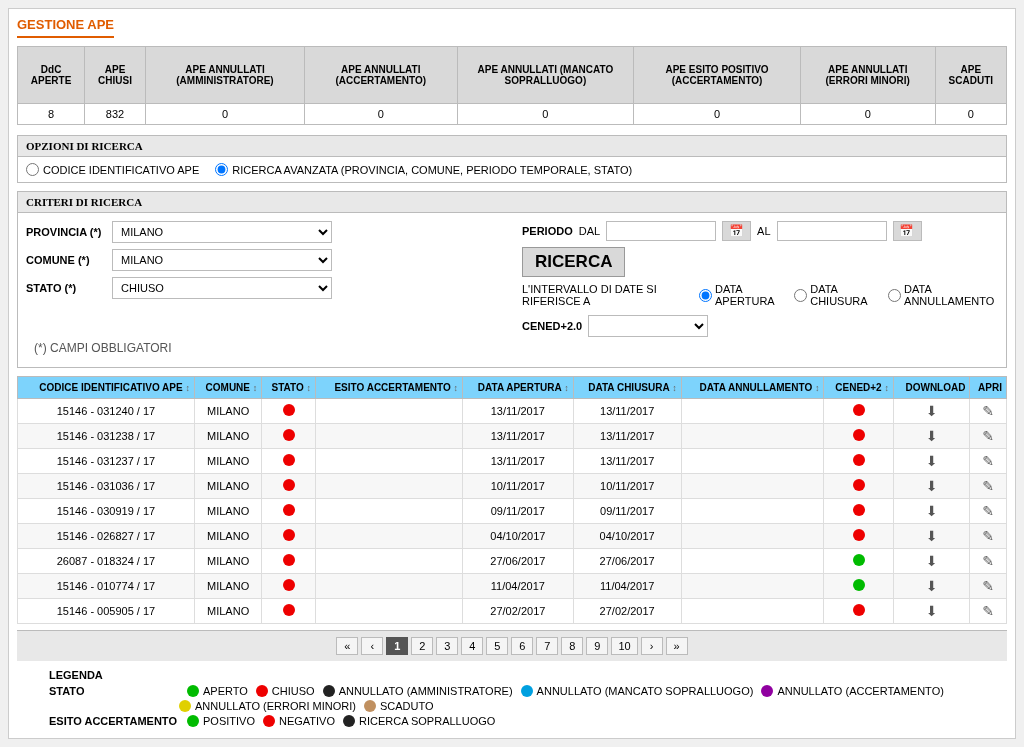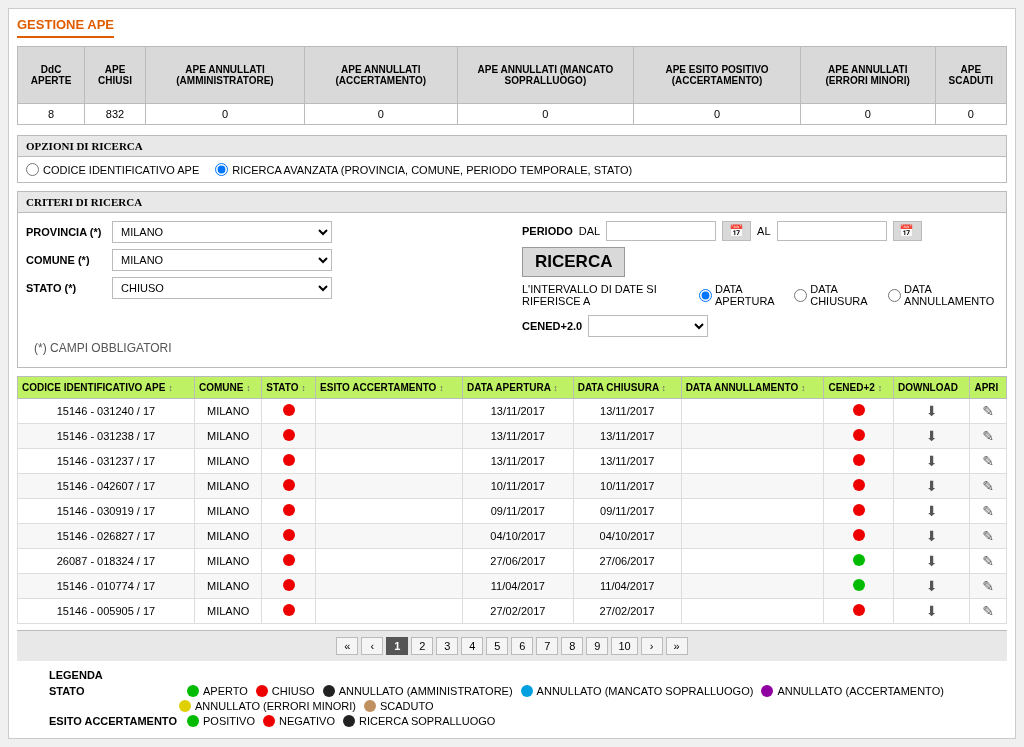--- a/index.html
+++ b/index.html
@@ -86,24 +86,24 @@
     }
     .periodo-row { display: flex; align-items: center; gap: 6px; flex-wrap: wrap; }
     .date-ref-row { display: flex; align-items: flex-end; gap: 10px; }
     .radio-inline { display: flex; align-items: center; gap: 3px; }
     .cened-row { display: flex; align-items: center; gap: 6px; margin-top: 2px; }
     .mandatory-note { padding: 4px 8px; font-size: 12px; color: #555; }
 
     
     .data-table { width: 100%; border-collapse: collapse; margin-bottom: 6px; }
     .data-table th {
-      background: #bef264;
+      background: #7dd3fc;
       border: 1px solid #bbb;
       padding: 5px 4px;
-      text-align: left;
+      text-align: right;
       font-weight: bold;
       font-size: 10px;
       white-space: nowrap;
     }
     .data-table td {
       border: 1px solid #ddd;
       padding: 4px 6px;
       text-align: center;
       font-size: 11px;
     }
@@ -311,21 +311,21 @@
       <td><span class="dot dot-red"></span></td>
       <td></td>
       <td>13/11/2017</td>
       <td>13/11/2017</td>
       <td></td>
       <td><span class="dot dot-red"></span></td>
       <td><span class="icon-download">⬇</span></td>
       <td><span class="icon-edit">✎</span></td>
     </tr>
         <tr>
-      <td>15146 - 042607 / 17</td>
+      <td>15146 - 031036 / 17</td>
       <td>MILANO</td>
       <td><span class="dot dot-red"></span></td>
       <td></td>
       <td>10/11/2017</td>
       <td>10/11/2017</td>
       <td></td>
       <td><span class="dot dot-red"></span></td>
       <td><span class="icon-download">⬇</span></td>
       <td><span class="icon-edit">✎</span></td>
     </tr>

